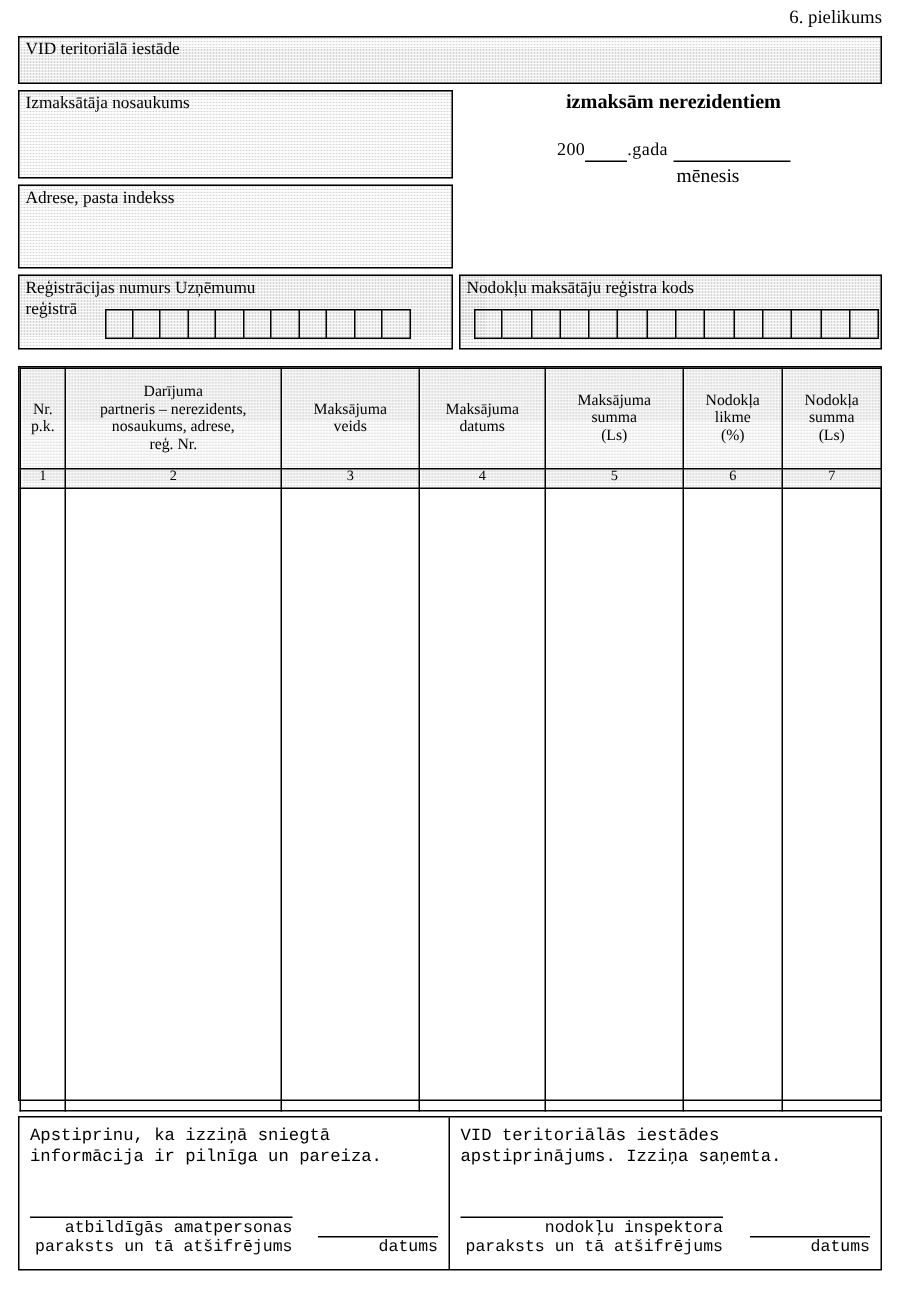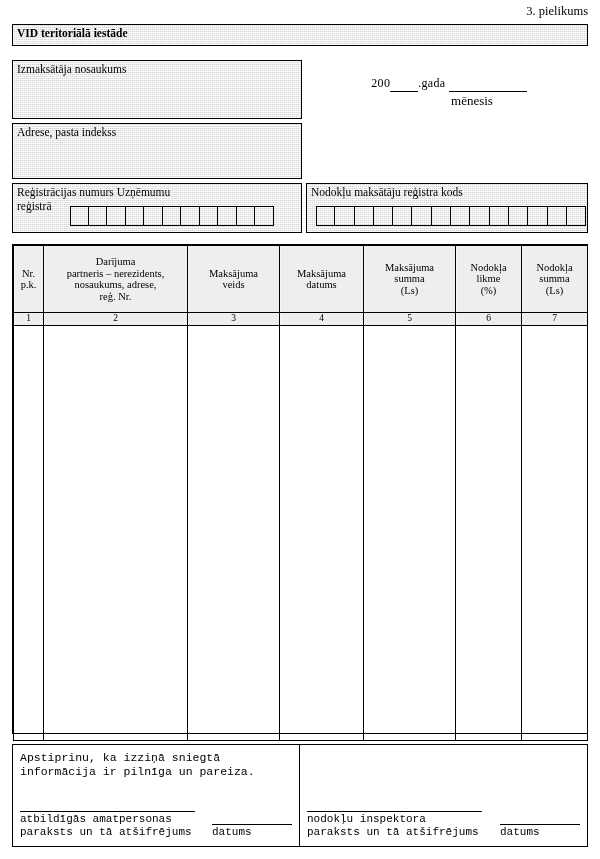--- a/index.html
+++ b/index.html
@@ -51,22 +51,21 @@
     line-height: 13px;
     font-family: "Liberation Serif", serif;
     white-space: nowrap;
   }
 
   
   #vid-box {
     left: 12px;
     top: 24px;
     width: 576px;
-    height: 22px;
-    font-weight: bold;
+    height: 32px;
   }
   #issuer-box {
     left: 12px;
     top: 60px;
     width: 290px;
     height: 59px;
   }
   #address-box {
     left: 12px;
     top: 123px;
@@ -194,37 +193,37 @@
   .sig-row {
     position: absolute;
     bottom: 8px;
     left: 7px;
     right: 7px;
     display: flex;
     justify-content: space-between;
     align-items: flex-end;
   }
   .sig-block {
-    text-align: left;
+    text-align: right;
     font-size: 11px;
     line-height: 12.5px;
   }
   .sig-line {
     border-top: 1px solid #000;
     padding-top: 1px;
   }
   .sig-name { width: 175px; }
   .sig-date { width: 80px; }
 </style>
 </head>
 <body>
 
 <div class="page">
 
-  <div class="annex">3. pielikums</div>
+  <div class="annex">6. pielikums</div>
 
   <div class="box shaded" id="vid-box">
     <span class="box-label">VID teritoriālā iestāde</span>
   </div>
 
   <div class="box shaded" id="address-box">
     <span class="box-label">Adrese, pasta indekss</span>
   </div>
 
   <div class="box shaded" id="issuer-box">
@@ -264,20 +263,21 @@
       <div class="cell"></div>
       <div class="cell"></div>
       <div class="cell"></div>
       <div class="cell"></div>
       <div class="cell"></div>
       <div class="cell"></div>
       <div class="cell"></div>
     </div>
 
   <div class="title-block">
+    <div class="t1">izmaksām nerezidentiem</div>
     <div class="year-line">
       <span>200</span><span class="u-line">&nbsp;&nbsp;&nbsp;</span><span>.gada</span>
       <span class="u-line" style="min-width:78px">&nbsp;</span>
     </div>
     <div class="menesis">mēnesis</div>
   </div>
 
   <div id="main-table">
     <table>
       <colgroup>
@@ -325,20 +325,21 @@
 
   <div id="footer">
     <div class="foot-cell foot-left">
       <div>Apstiprinu, ka izziņā sniegtā informācija ir pilnīga un pareiza.</div>
       <div class="sig-row">
         <div class="sig-block sig-line sig-name">atbildīgās amatpersonas<br>paraksts un tā atšifrējums</div>
         <div class="sig-block sig-line sig-date">datums</div>
       </div>
     </div>
     <div class="foot-cell foot-right">
+      <div>VID teritoriālās iestādes apstiprinājums. Izziņa saņemta.</div>
       <div class="sig-row">
         <div class="sig-block sig-line sig-name">nodokļu inspektora<br>paraksts un tā atšifrējums</div>
         <div class="sig-block sig-line sig-date">datums</div>
       </div>
     </div>
   </div>
 
 </div>
 
 </body></html>

